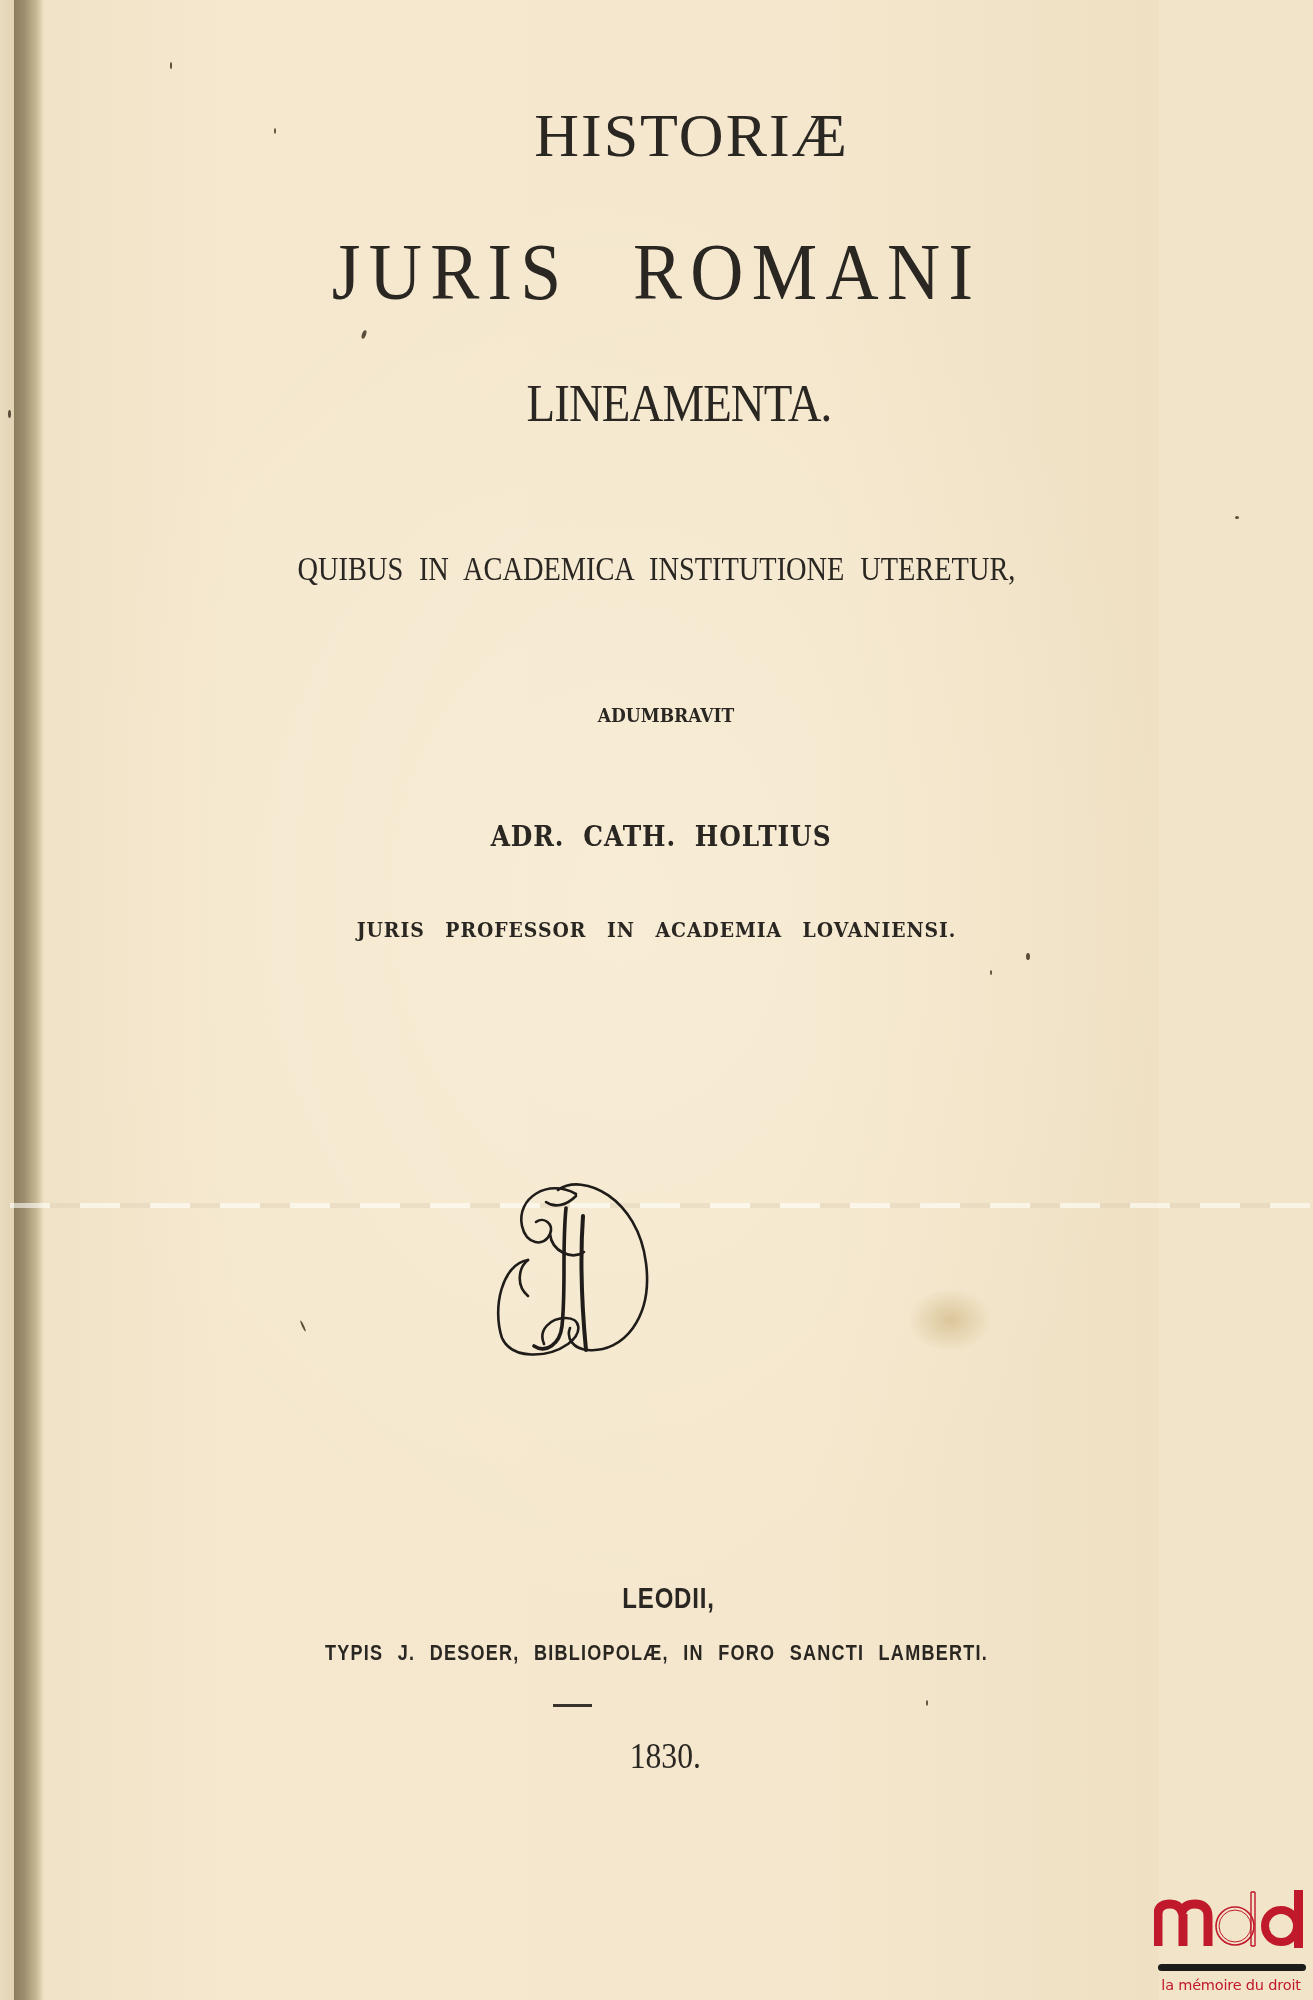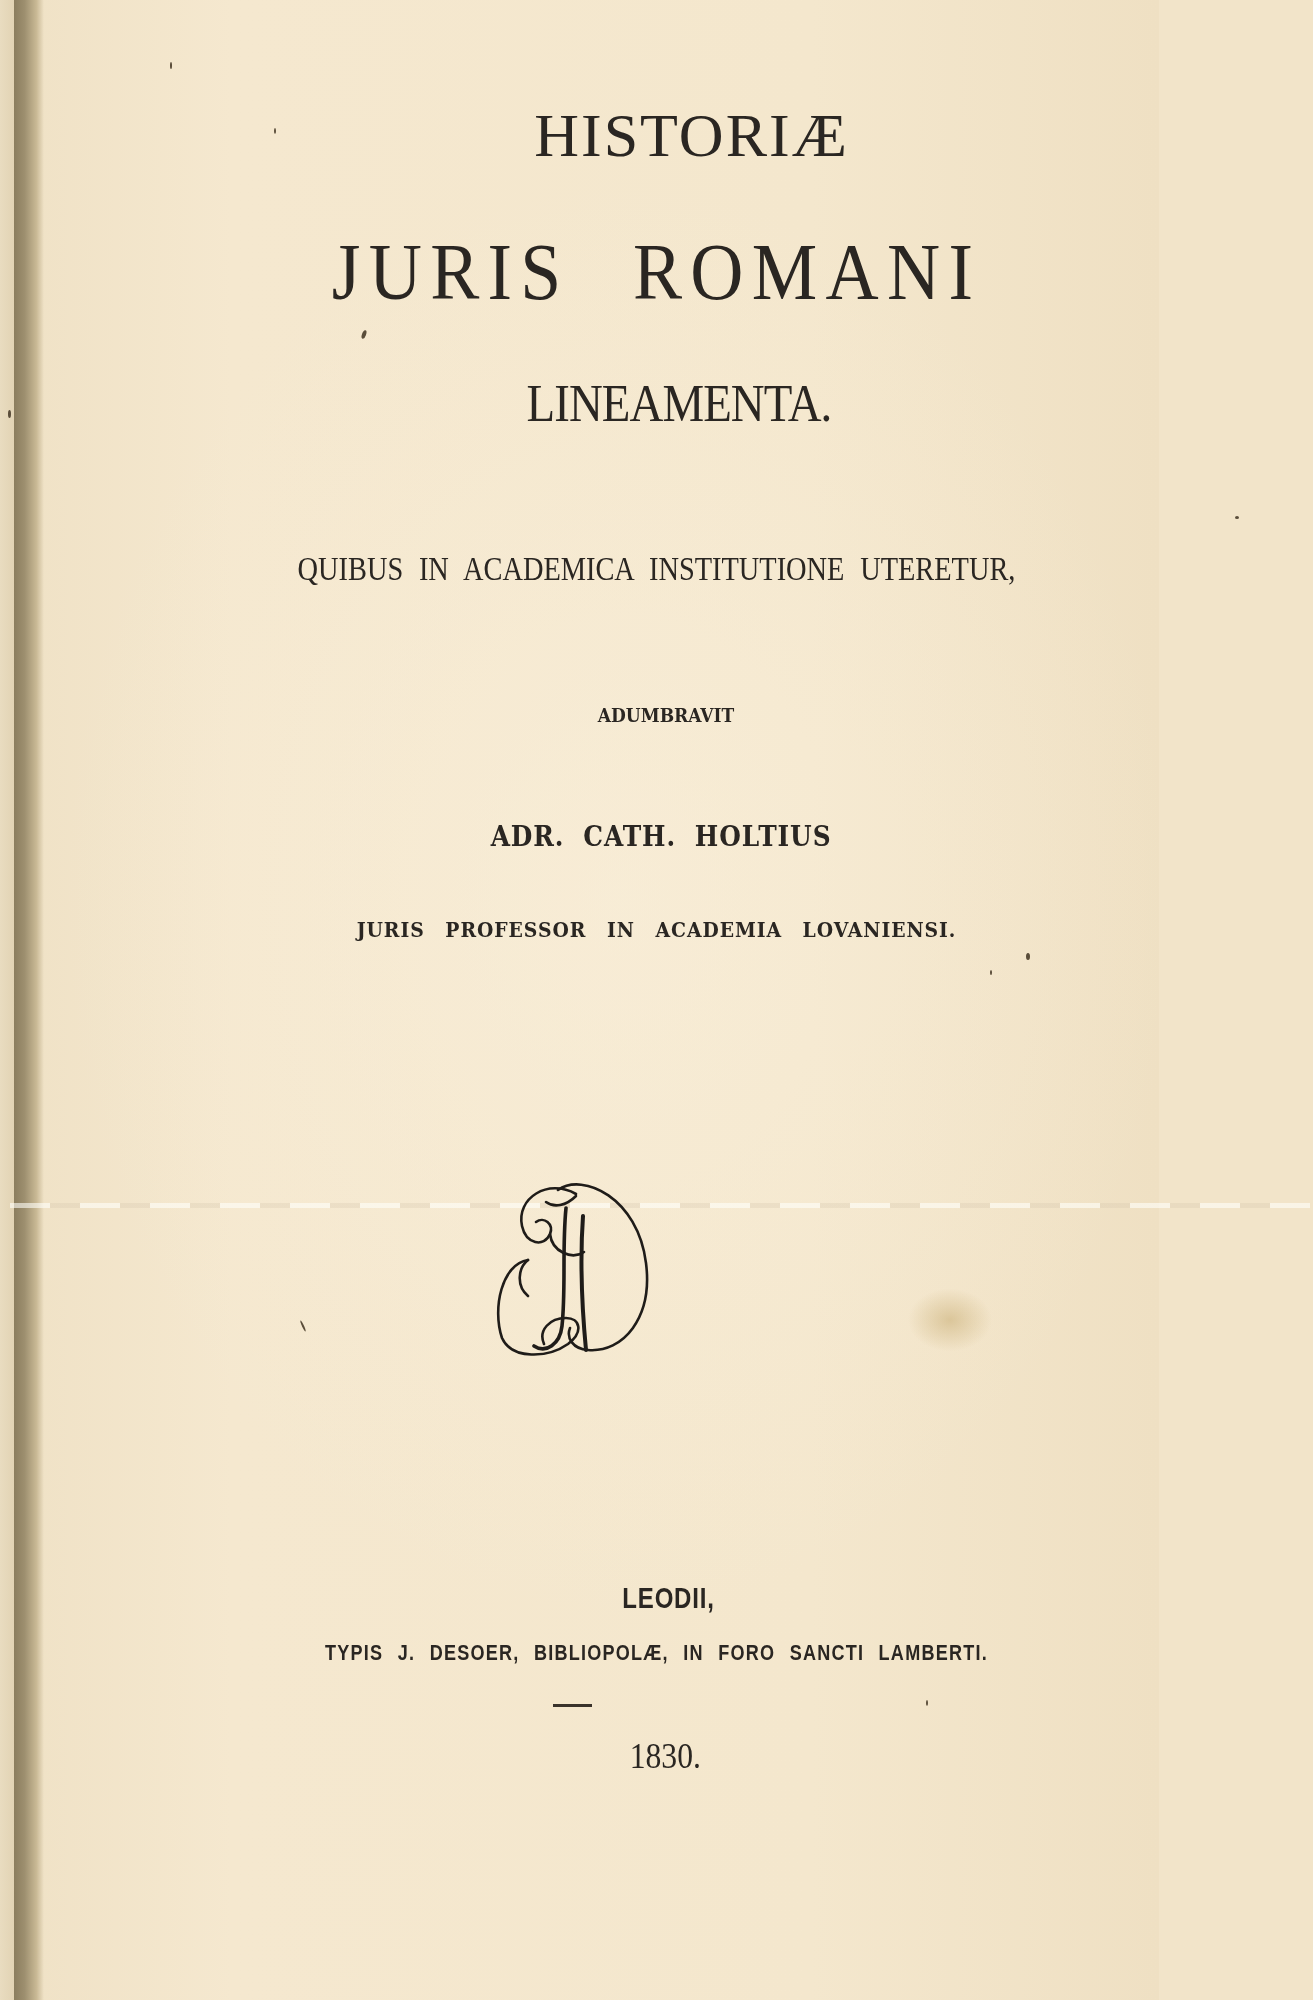--- a/index.html
+++ b/index.html
@@ -233,13 +233,29 @@
 
       <path d="M62 66 C 64 84, 84 92, 96 84"></path>
     </g>
   </svg>
 
   <div class="line t-leodii">LEODII,</div>
   <div class="line t-typis">TYPIS J. DESOER, BIBLIOPOLÆ, IN FORO SANCTI LAMBERTI.</div>
   <div class="rule"></div>
   <div class="line t-year">1830.</div>
 
+  <div class="logo">
+    <svg class="logo-mark" viewBox="0 0 154 62">
+
+      <path d="M4 58 V 26 C 4 18, 10 16, 16 16 C 22 16, 26 18, 28 24 C 30 18, 35 16, 41 16 C 49 16, 54 20, 54 28 V 58" fill="none" stroke="#c0192b" stroke-width="9" stroke-linejoin="round"></path>
+      <path d="M29 26 V 58" stroke="#c0192b" stroke-width="9"></path>
+
+      <circle cx="81" cy="38" r="19" fill="none" stroke="#c0192b" stroke-width="1.6"></circle>
+      <circle cx="81" cy="38" r="16" fill="none" stroke="#c0192b" stroke-width="1"></circle>
+      <path d="M97 4 V 58 M101 4 V 58 M97 4 H 101 M97 58 H 101" stroke="#c0192b" stroke-width="1.4" fill="none"></path>
+
+      <circle cx="127" cy="38" r="16" fill="none" stroke="#c0192b" stroke-width="8"></circle>
+      <rect x="140" y="2" width="9" height="58" fill="#c0192b"></rect>
+    </svg>
+    <div class="logo-bar"></div>
+    <div class="logo-caption">la mémoire du droit</div>
+  </div>
 </div>
 
 </body></html>

